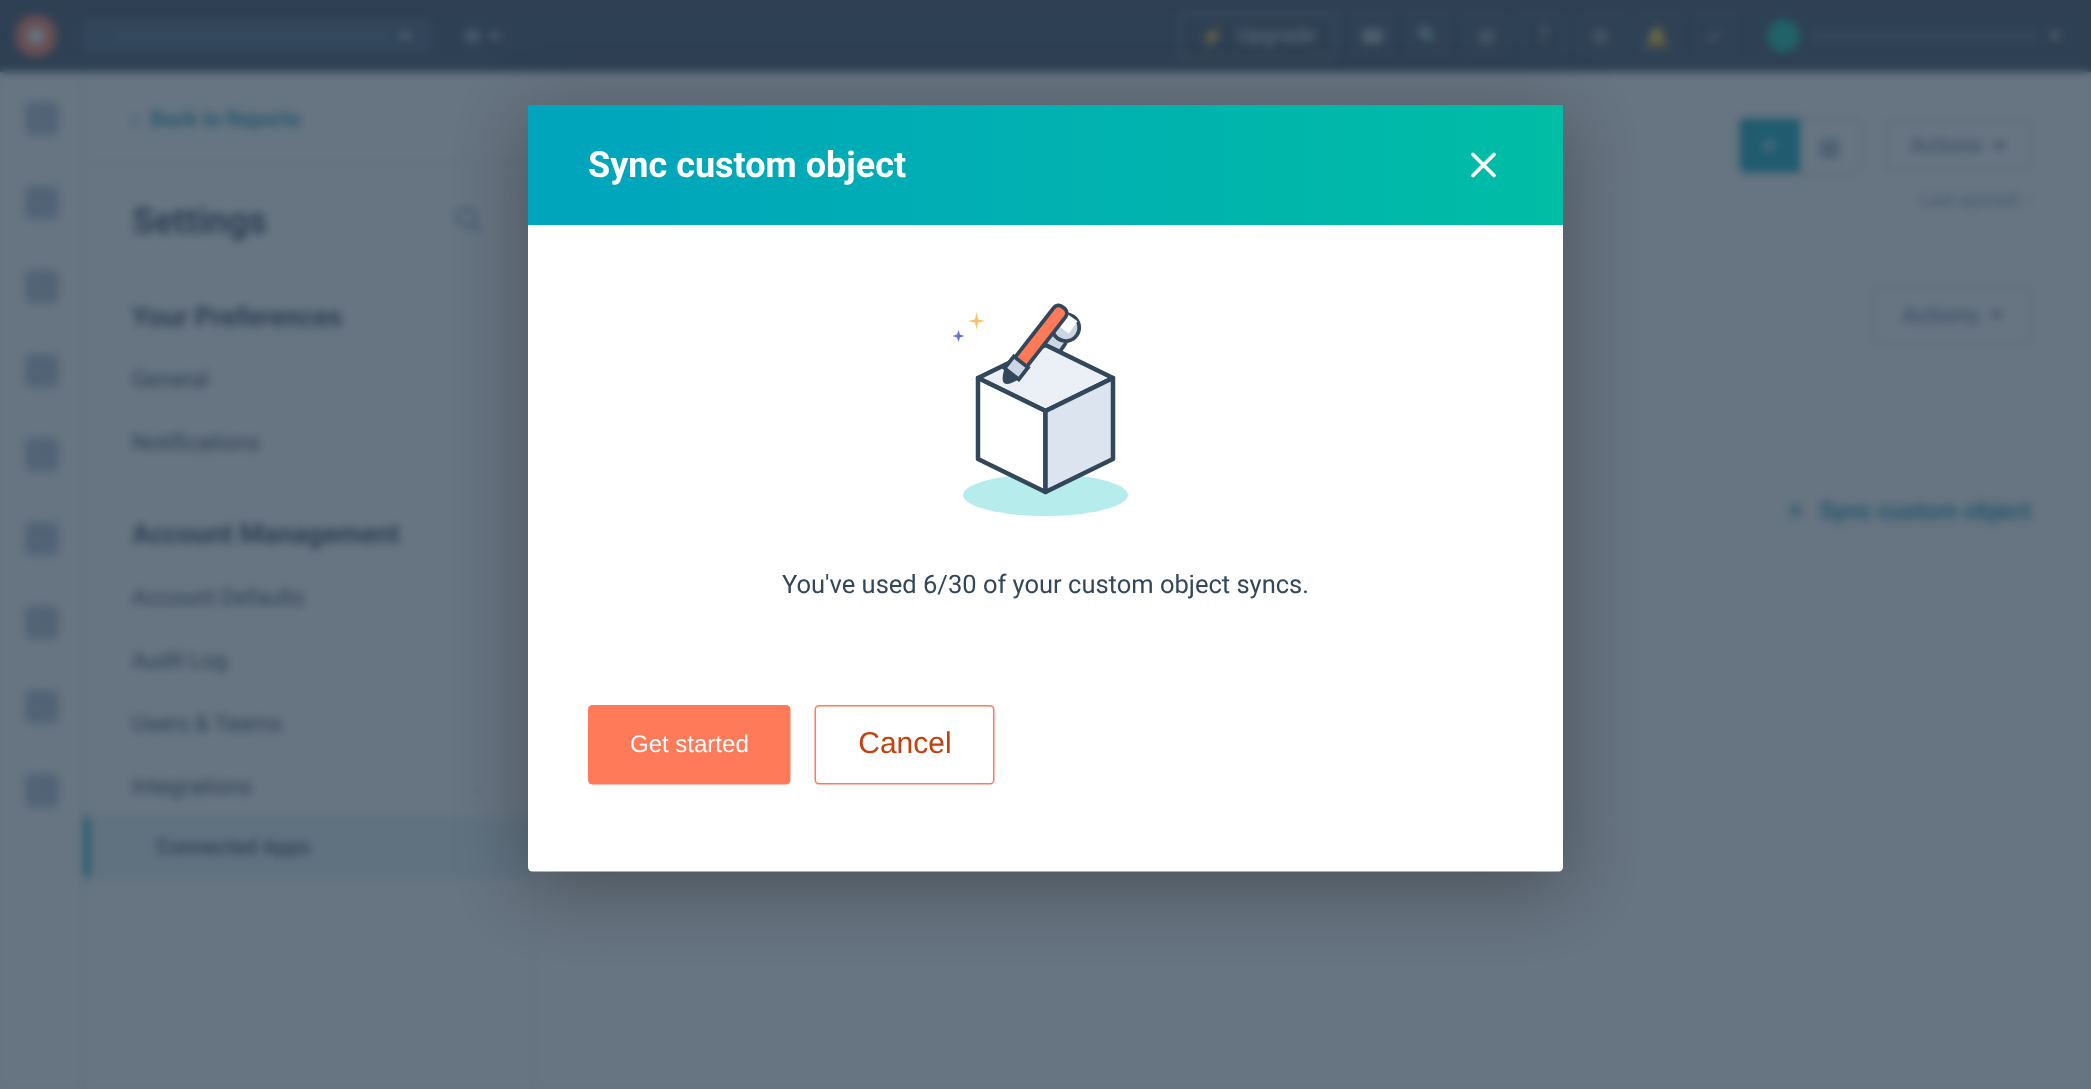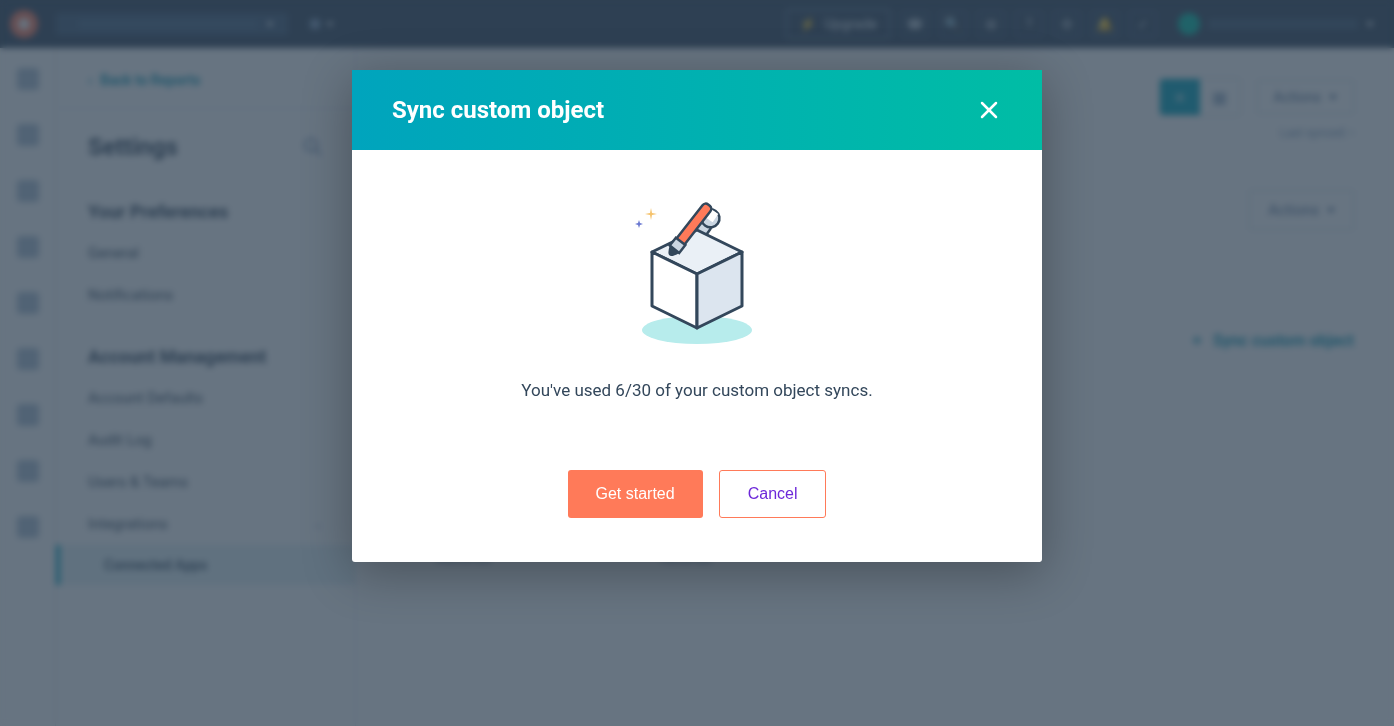--- a/index.html
+++ b/index.html
@@ -247,40 +247,40 @@
       text-align: center;
     }
     .illus { margin: 0 auto 30px; width: 160px; height: 160px; }
     .usage-text {
       color: #33475b;
       font-size: 17px;
       margin-bottom: 40px;
     }
     .modal-footer {
       display: flex;
-      justify-content: center;
+      justify-content: flex-start;
       gap: 16px;
-      padding: 0 40px 44px;
+      padding: 0 40px 58px;
     }
     .btn-primary {
       background: #ff7a59;
       color: #fff;
       border: none;
       padding: 14px 28px;
       font-size: 16px;
       font-weight: 500;
       border-radius: 3px;
       cursor: pointer;
     }
     .btn-secondary {
       background: #fff;
-      color: #6d28d9;
+      color: #c2410c;
       border: 1px solid #ff7a59;
       padding: 14px 28px;
-      font-size: 16px;
+      font-size: 20px;
       font-weight: 500;
       border-radius: 3px;
       cursor: pointer;
     }
   </style>
 </head>
 <body>
 
 <div class="topnav">
   <div class="logo">

